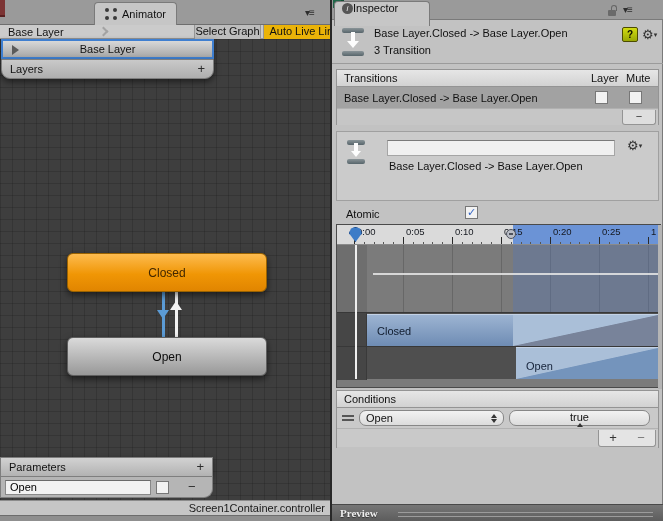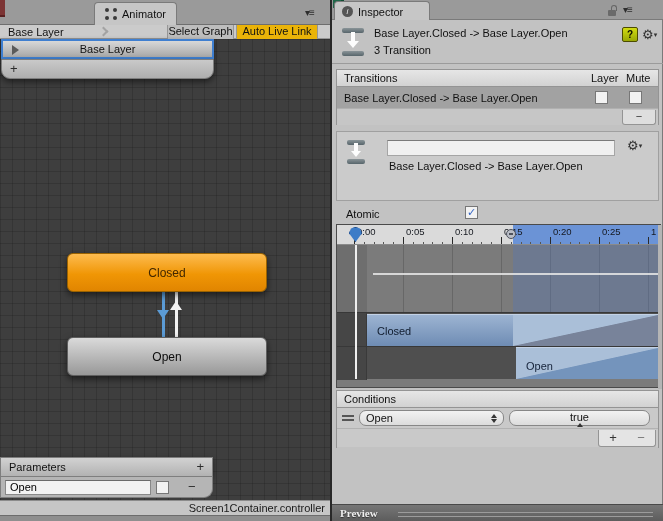--- a/index.html
+++ b/index.html
@@ -19,21 +19,21 @@
   .clock-icon::after  { content:""; position:absolute; left:4.5px; top:4.5px; width:3.5px; height:1.5px; background:#333; }
   .animator-icon { width:12px; height:12px; position:relative; }
   .animator-icon i { position:absolute; width:4px; height:4px; background:#3a3a3a; border-radius:50%; }
   .animator-icon i:nth-child(1){ left:0; top:0; } .animator-icon i:nth-child(2){ right:0; top:0; }
   .animator-icon i:nth-child(3){ left:0; bottom:0; } .animator-icon i:nth-child(4){ right:0; bottom:0; }
   .pane-menu { color:#2e2e2e; font-size:10px; letter-spacing:-1px; }
 
   #breadcrumb-bar { left:0; top:25px; width:330px; height:14px; background:#cbcbcb; border-bottom:1px solid #969696; }
   #breadcrumb-label { left:8px; top:1px; }
   .crumb-chevron { left:100px; top:3px; width:7px; height:7px; border-top:2px solid #a3a3a3; border-right:2px solid #a3a3a3; transform:rotate(45deg); }
-  .tool-btn { position:absolute; top:0; height:14px; line-height:13px; text-align:center; border-left:1px solid #969696; border-right:1px solid #969696; }
+  .tool-btn { position:absolute; top:0; height:14px; line-height:13px; text-align:center; border-left:1px solid #969696; border-right:1px solid #969696;margin-left:27px; }
   #btn-select-graph { left:167px; width:67px; background:#bdbdbd; }
   #btn-auto-live-link { left:236px; width:82px; background:#eab308; }
 
   #graph-area { left:0; top:39px; width:330px; height:461px;
     background-image:
       linear-gradient(rgba(0,0,0,0.14) 1px, transparent 1px),
       linear-gradient(90deg, rgba(0,0,0,0.14) 1px, transparent 1px);
     background-size:12px 12px; }
 
   #layer-widget { left:1px; top:0px; width:213px; height:20px; background:linear-gradient(#d8d8d8,#a8a8a8); border:2px solid #3f7fd0; display:flex; align-items:center; justify-content:center; box-shadow:0 2px 5px rgba(0,0,0,0.45); }
@@ -62,21 +62,21 @@
 
   #anim-statusbar { left:0; top:461px; width:330px; height:15px; background:#c6c6c6; border-top:1px solid #8c8c8c; text-align:right; padding:1px 5px 0 0; color:#1a1a1a; }
   #anim-bottomstrip { left:0; top:476px; width:330px; height:6px; background:#8f8f8f; border-top:1px solid #6d6d6d; }
 
   #red-sliver { left:0; top:0; width:5px; height:17px; background:#7c3434; border-bottom:2px solid #5a2020; }
   #splitter { left:330px; top:0; width:2px; height:521px; background:#282828; }
 
   
   #inspector-pane { left:332px; top:0; width:331px; height:521px; background:#c2c2c2; border-right:1px solid #7a7a7a; }
   #insp-tabbar { left:0; top:0; width:331px; height:20px; background:#9a9a9a; border-bottom:1px solid #7a7a7a; }
-  #insp-tab { position:absolute; left:2px; top:1px; width:96px; height:19px; background:#c6c6c6; border:1px solid #7a7a7a; border-bottom:none; border-radius:4px 4px 0 0; display:flex; align-items:flex-start; gap:5px; padding:4px 7px; }
+  #insp-tab { position:absolute; left:2px; top:1px; width:96px; height:19px; background:#c6c6c6; border:1px solid #7a7a7a; border-bottom:none; border-radius:4px 4px 0 0; display:flex; align-items:flex-end; padding:12px 7px; }
   .info-icon { width:11px; height:11px; border-radius:50%; background:#555; color:#eee; font-size:8px; display:flex; align-items:center; justify-content:center; font-style:italic; }
   .info-icon::after { content:"i"; }
   #green-sliver { left:1px; top:0; width:11px; height:8px; background:#1e6648; border-right:3px solid #124d34; }
   #insp-lock { left:276px; top:5px; width:10px; height:11px; }
   #insp-lock .shackle { position:absolute; left:3px; top:0; width:6px; height:6px; border:1.5px solid #666; border-bottom:none; border-radius:4px 4px 0 0; }
   #insp-lock .body { position:absolute; left:0; top:5px; width:8px; height:6px; background:#6a6a6a; border-radius:1px; }
   #insp-menu { left:291px; top:4px; }
 
   .hourglass { position:relative; }
   .hourglass .bar { position:absolute; left:0; width:100%; height:5px; background:linear-gradient(#8a9498,#57656b); border-radius:2px; }
@@ -186,20 +186,21 @@
       <span id="btn-auto-live-link" class="tool-btn">Auto Live Link</span>
     </div>
 
     <div id="graph-area" class="abs">
 
       <div id="layer-widget" class="abs">
         <span class="play-tri"></span>
         <span>Base Layer</span>
       </div>
       <div id="layers-footer" class="abs">
+        <span class="grow">Layers</span>
         <span class="plus-glyph">+</span>
       </div>
 
 
       <div id="trans-blue" class="trans-line"></div>
       <div id="trans-blue-head" class="abs"></div>
       <div id="trans-white" class="trans-line"></div>
       <div id="trans-white-head" class="abs"></div>
 
       <div id="node-closed" class="node">

